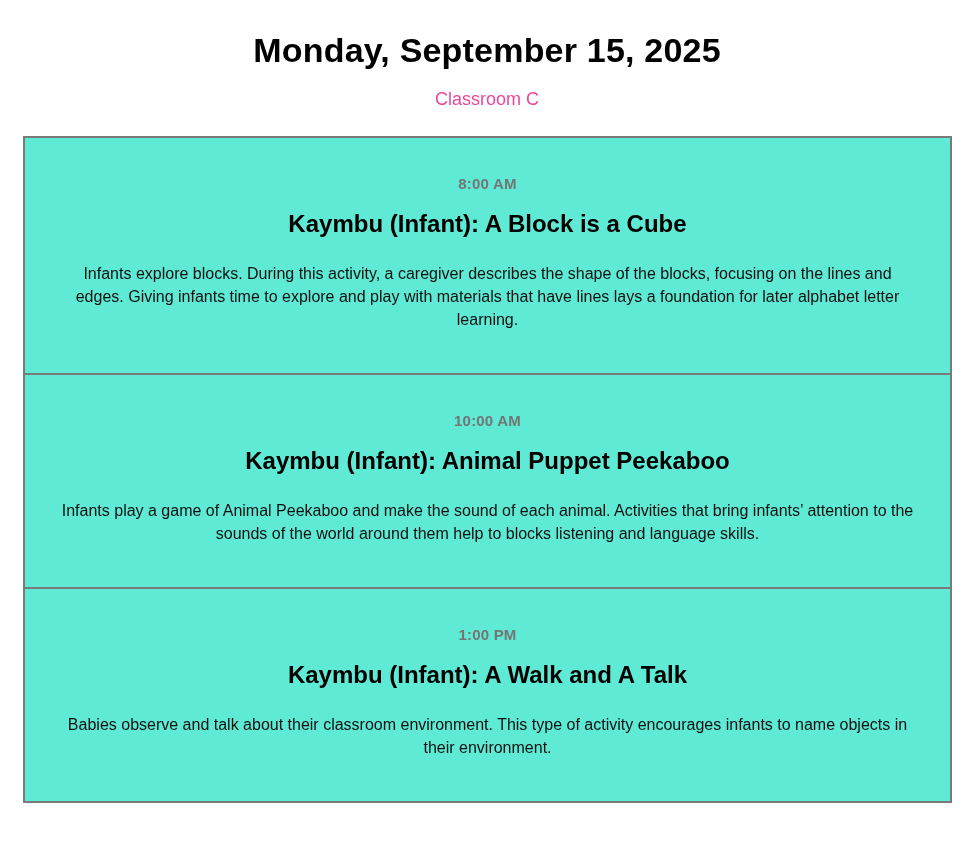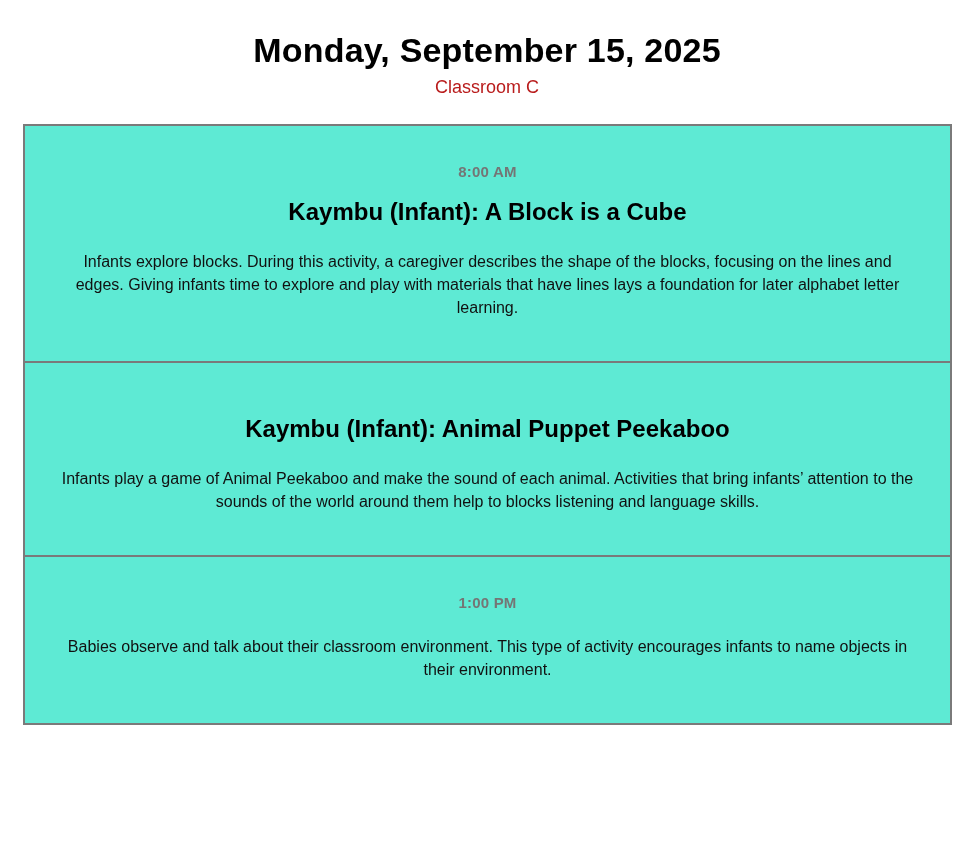--- a/index.html
+++ b/index.html
@@ -13,25 +13,25 @@
   .page-header { text-align: center; }
   .page-title {
     margin-top: 30px;
     font-size: 34px;
     line-height: 40px;
     font-weight: 700;
     color: #000000;
     letter-spacing: 0.2px;
   }
   .page-subtitle {
-    margin-top: 6px;
+    margin-top: 18px;
     font-size: 18px;
     line-height: 22px;
     font-weight: 400;
-    color: #b91c1c;
+    color: #ec4899;
   }
 
   .schedule-list {
     margin: 26px auto 0 23px;
     width: 929px;
     border: 2px solid #7a7a7a;
     background: #5eead4;
   }
   .schedule-entry {
     padding: 36px 33px 42px 33px;
@@ -72,22 +72,24 @@
 
 <main class="schedule-list">
 
   <section class="schedule-entry">
     <div class="entry-time">8:00 AM</div>
     <h2 class="entry-title">Kaymbu (Infant): A Block is a Cube</h2>
     <p class="entry-description">Infants explore blocks. During this activity, a caregiver describes the shape of the blocks, focusing on the lines and edges. Giving infants time to explore and play with materials that have lines lays a foundation for later alphabet letter learning.</p>
   </section>
 
   <section class="schedule-entry">
+    <div class="entry-time">10:00 AM</div>
     <h2 class="entry-title">Kaymbu (Infant): Animal Puppet Peekaboo</h2>
     <p class="entry-description">Infants play a game of Animal Peekaboo and make the sound of each animal. Activities that bring infants’ attention to the sounds of the world around them help to blocks listening and language skills.</p>
   </section>
 
   <section class="schedule-entry">
     <div class="entry-time">1:00 PM</div>
+    <h2 class="entry-title">Kaymbu (Infant): A Walk and A Talk</h2>
     <p class="entry-description">Babies observe and talk about their classroom environment. This type of activity encourages infants to name objects in their environment.</p>
   </section>
 
 </main>
 
 </body></html>

